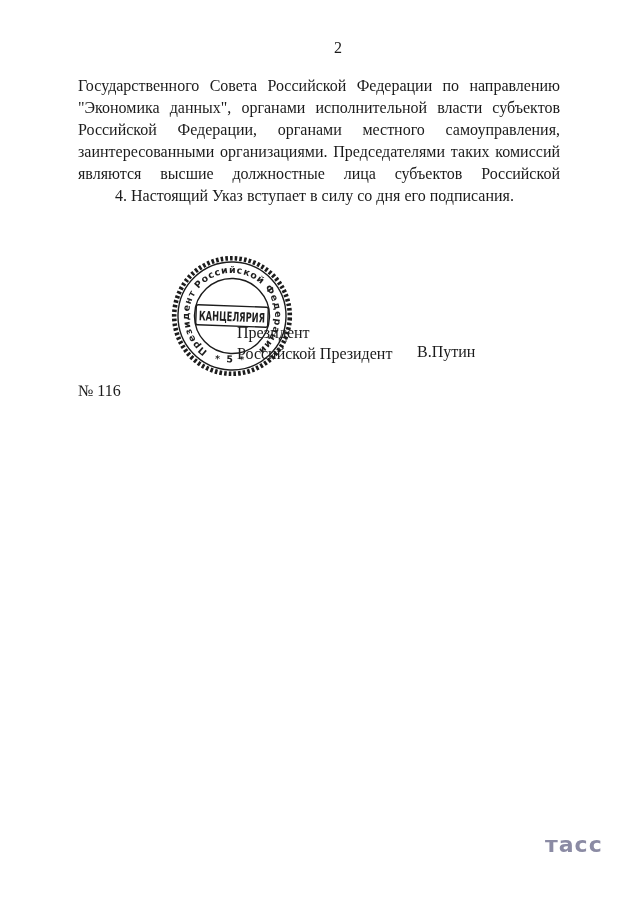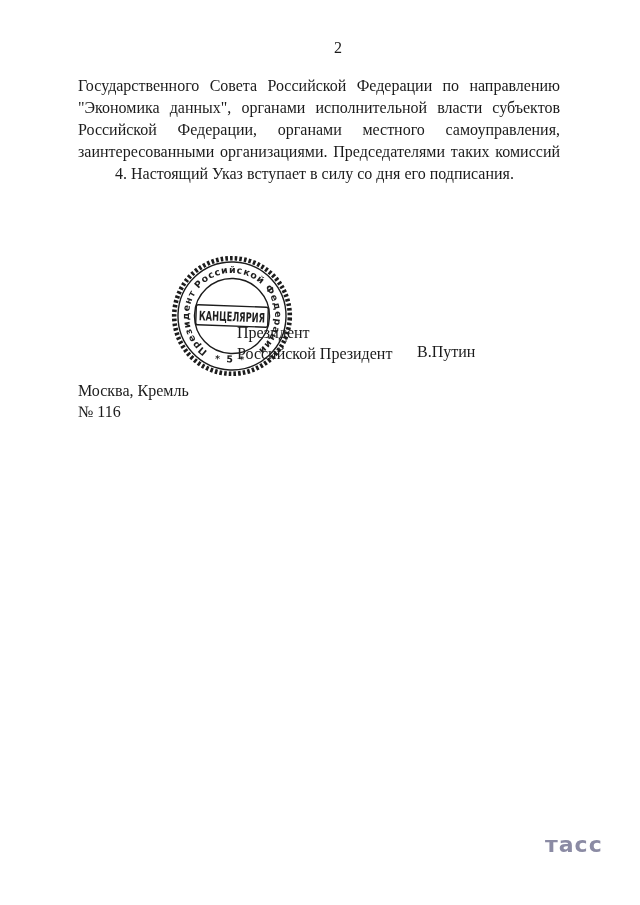--- a/index.html
+++ b/index.html
@@ -44,20 +44,21 @@
 
 <div class="page">
 
   <div class="page-number">2</div>
 
   <div class="body-text">
     <div class="jline">Государственного Совета Российской Федерации по направлению</div>
     <div class="jline">"Экономика данных", органами исполнительной власти субъектов</div>
     <div class="jline">Российской Федерации, органами местного самоуправления,</div>
     <div class="jline">заинтересованными организациями. Председателями таких комиссий</div>
+    <div class="jline">являются высшие должностные лица субъектов Российской</div>
     <div class="lline indent">4. Настоящий Указ вступает в силу со дня его подписания.</div>
   </div>
 
   <div class="sig-title">
     <div class="sig-line">Президент</div>
     <div class="sig-line">Российской Президент</div>
   </div>
   <div class="sig-name">В.Путин</div>
 
   <svg class="stamp" viewBox="0 0 130 130" xmlns="http://www.w3.org/2000/svg">
@@ -69,19 +70,18 @@
     <circle cx="65" cy="65" r="37.5" fill="none" stroke="#1c1c1c" stroke-width="1.4"></circle>
     <text font-family="DejaVu Sans, sans-serif" font-size="9.3" font-weight="bold" letter-spacing="0.8" fill="#1c1c1c">
       <textPath href="#ringArc" startOffset="2" textLength="216" lengthAdjust="spacingAndGlyphs">Президент Российской Федерации</textPath>
     </text>
     <text x="65" y="111.5" text-anchor="middle" font-family="DejaVu Sans, sans-serif" font-size="9.5" font-weight="bold" letter-spacing="1.5" fill="#1c1c1c">* 5 *</text>
     <rect x="29" y="55" width="72" height="20" rx="2" fill="none" stroke="#1c1c1c" stroke-width="1.4"></rect>
     <text x="65" y="70.3" text-anchor="middle" font-family="DejaVu Sans, sans-serif" font-size="13" font-weight="bold" fill="#1c1c1c" textLength="66" lengthAdjust="spacingAndGlyphs">КАНЦЕЛЯРИЯ</text>
   </svg>
 
   <div class="issuance">
-    <div>Москва, Кремль</div>
     <div>№ 116</div>
   </div>
 
   <div class="tass" style="color: rgb(139, 139, 164);">тасс</div>
 
 </div>
 
 </body></html>

